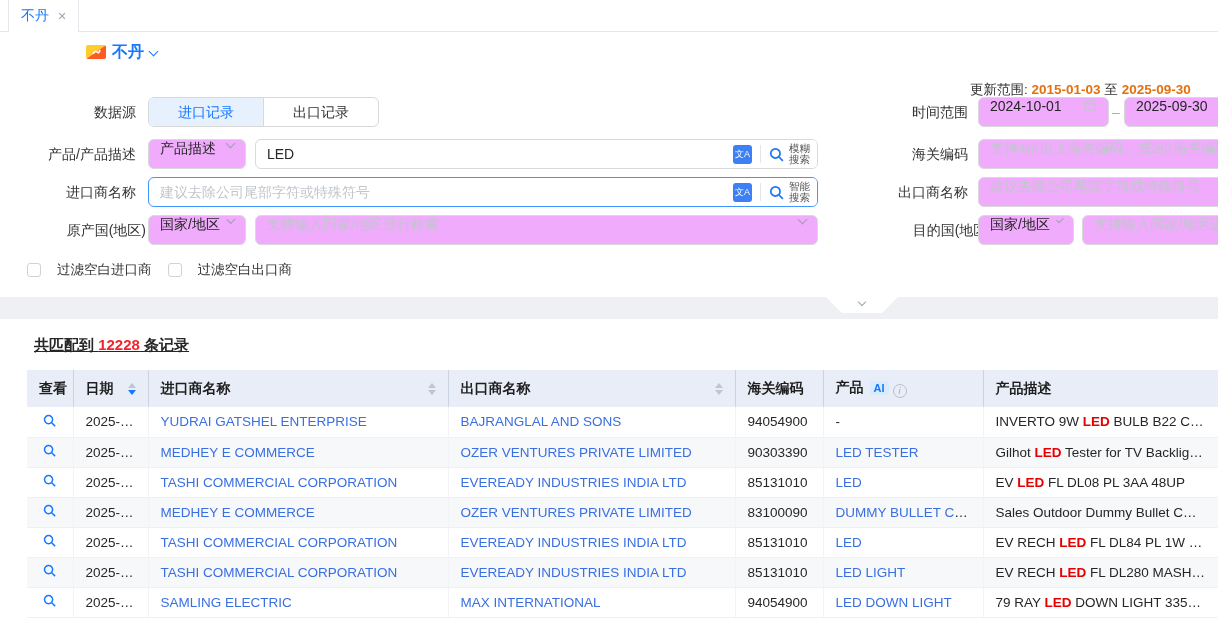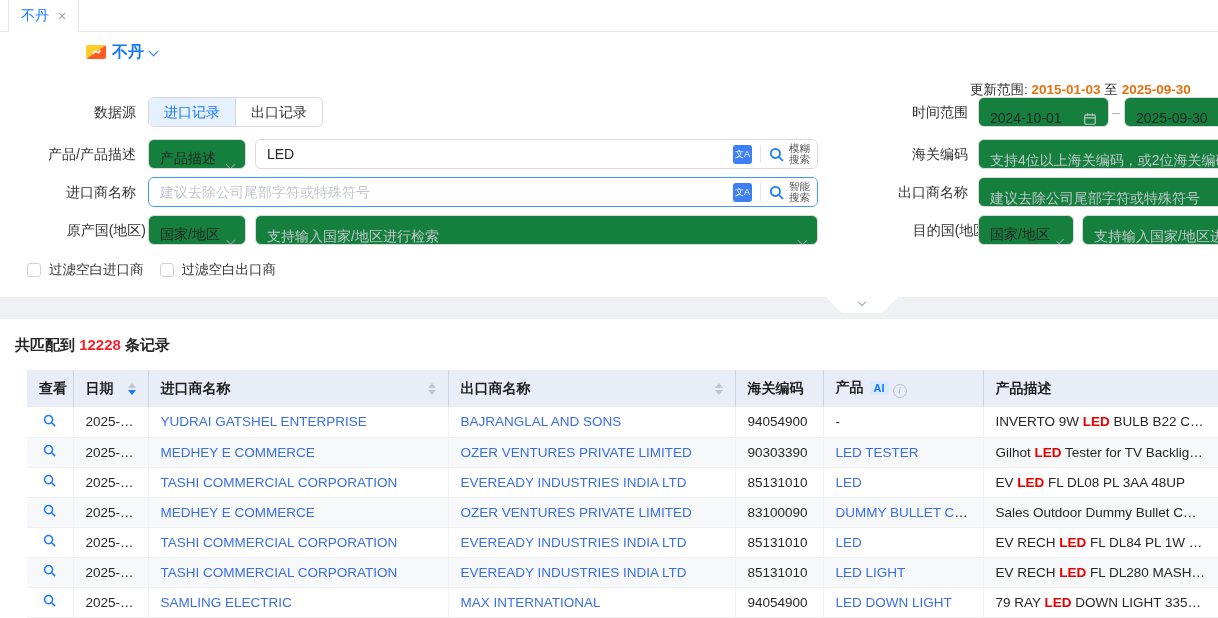--- a/index.html
+++ b/index.html
@@ -17,58 +17,58 @@
 
   
   .flag { left:86px; top:45px; width:20px; height:14px; border-radius:2px; overflow:hidden; }
   .page-title { left:112px; top:42px; font-size:16px; font-weight:bold; color:#1677ff; }
   .chev { display:inline-block; width:7px; height:7px; border-right:1.6px solid #99a0ac; border-bottom:1.6px solid #99a0ac; transform:rotate(45deg); }
   .chev.blue { border-color:#1677ff; }
   .title-chev { left:150px; top:48px; }
 
   
   .flabel { font-size:14px; color:#333; width:136px; text-align:right; line-height:30px; white-space:nowrap; }
-  .inp { display:flex; align-items:flex-end; height:30px; background:#15803d; border:1px solid #d9d9d9; border-radius:6px;
+  .inp { display:flex; align-items:flex-start; height:30px; background:#f0abfc; border:1px solid #d9d9d9; border-radius:6px;
          padding:0 11px; font-size:14px; color:#262626; white-space:nowrap; overflow:hidden; }
   .inp input { border:none; outline:none; flex:1; font:inherit; color:#262626; min-width:0; background:transparent; }
   .inp input::placeholder { color:#c1c6cc; }
   .sel { justify-content:space-between; cursor:pointer; gap:8px; }
   .group { display:flex; align-items:center; height:30px; border:1px solid #d9d9d9; border-radius:6px; background:#fff; overflow:hidden; }
   .group.focused { border-color:#4096ff; }
   .group input { border:none; outline:none; flex:1; font-size:14px; color:#262626; padding:0 11px; min-width:0; background:transparent; }
   .group input::placeholder { color:#c1c6cc; }
   .tr-icon { width:19px; height:19px; border-radius:3px; background:#3d7ff5; color:#fff; font-size:9px; line-height:19px;
              text-align:center; flex:0 0 auto; margin-right:8px; cursor:pointer; }
   .vdiv { width:1px; height:18px; background:#e3e5e9; flex:0 0 auto; }
   .sbtn { display:flex; align-items:center; gap:4px; padding:0 7px; height:100%; background:#fff; cursor:pointer; flex:0 0 auto; }
   .sbtn .stxt { font-size:10.5px; line-height:11px; color:#555; }
 
   .toggle { left:148px; top:97px; display:flex; height:30px; border:1px solid #d9d9d9; border-radius:6px; overflow:hidden; background:#fff; }
-  .toggle .opt { padding:0 15px; font-size:14px; line-height:28px; color:#333; cursor:pointer; }
+  .toggle .opt { padding:0 29px; font-size:14px; line-height:28px; color:#333; cursor:pointer; }
   .toggle .opt.on { background:#e6f1fd; color:#1677ff; }
   .toggle .opt + .opt { border-left:1px solid #d9d9d9; }
 
   .update-range { left:970px; top:81px; font-size:13.5px; color:#333; white-space:nowrap; }
   .update-range b { color:#e2710f; }
   .dash { color:#aab0b8; font-size:14px; line-height:30px; text-align:center; width:14px; }
 
   .cal-icon,.info-icon { flex:0 0 auto; }
   .checkrow { left:27px; top:261px; display:flex; gap:11px; align-items:center; }
-  .ckitem { display:flex; align-items:center; gap:8px; margin-right:5px; cursor:pointer; }
+  .ckitem { display:flex; align-items:center; gap:16px; margin-right:5px; cursor:pointer; }
   .ckbox { width:14px; height:14px; border:1px solid #cfd3d9; border-radius:3px; background:#fff; flex:0 0 auto; }
   .cklabel { font-size:13.5px; color:#333; white-space:nowrap; }
 
   .band { left:0; top:297px; width:1218px; height:22px; background:#eef0f4; }
   .collapse-tab { left:826px; top:297px; width:72px; height:16px; background:#fff;
                   clip-path:polygon(0 0,100% 0,78% 100%,22% 100%); display:flex; justify-content:center; align-items:flex-start; cursor:pointer; }
   .collapse-tab .chev { border-color:#9aa3b0; margin-top:2px; width:6px; height:6px; }
 
   
   .results { left:0; top:319px; width:1218px; height:299px; background:#fff; }
-  .count-line { left:15px; top:336px; font-size:15px; font-weight:bold; color:#262626; }
+  .count-line { left:34px; top:336px; font-size:15px; font-weight:bold; color:#262626;text-decoration:underline; }
   .count-line .red { color:#f5222d; }
 
   table.rec { position:absolute; left:27px; top:370px; width:1191px; border-collapse:collapse; table-layout:fixed; }
   .rec th { height:37px; background:#e8edf8; font-size:14px; font-weight:bold; color:#1f1f1f; text-align:left;
             padding:0 12px; border-right:1px solid #ccd3e0; white-space:nowrap; overflow:hidden; }
   .rec th.center { text-align:center; }
   .rec th .hwrap { display:flex; align-items:center; justify-content:space-between; gap:4px; }
   .rec td { height:30px; font-size:13.5px; color:#262626; padding:0 12px; border-bottom:1px solid #f0f0f0;
             border-right:1px solid #f2f3f6; white-space:nowrap; overflow:hidden; text-overflow:ellipsis; }
   .rec tr.stripe td { background:#f7f8fa; }

